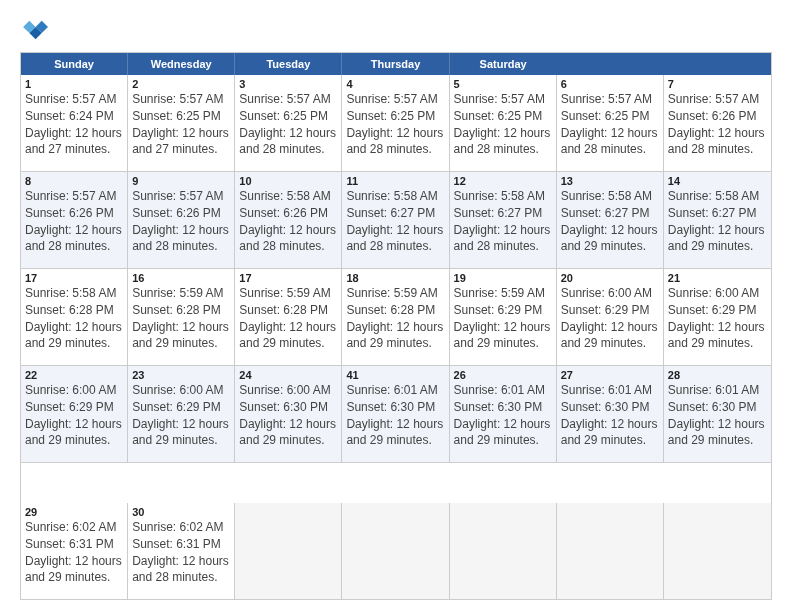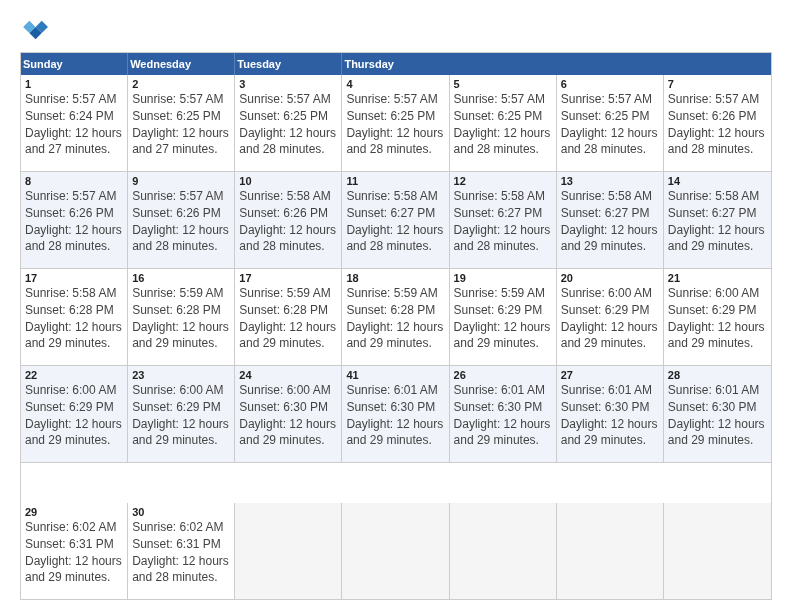--- a/index.html
+++ b/index.html
@@ -61,21 +61,21 @@
     }
     .cal-header {
       display: grid;
       grid-template-columns: repeat(7, 1fr);
       background: #2e5fa3;
     }
     .cal-header-cell {
       color: #fff;
       font-size: 11px;
       font-weight: bold;
-      text-align: left;
+      text-align: center;
       padding: 5px 2px;
       border-right: 1px solid rgba(255,255,255,0.2);
     }
     .cal-header-cell:last-child { border-right: none; }
     .cal-body {
       flex: 1;
       display: flex;
       flex-direction: column;
     }
     .cal-row {
@@ -132,20 +132,21 @@
       <div class="subtitle"></div>
     </div>
   </div>
 
   <div class="calendar">
     <div class="cal-header">
     <div class="cal-header-cell">Sunday</div>
         <div class="cal-header-cell">Wednesday</div>
         <div class="cal-header-cell">Tuesday</div>
         <div class="cal-header-cell">Thursday</div>
+        <div class="cal-header-cell">Saturday</div>
       </div>
     <div class="cal-body">
     <div class="cal-row">
           <div class="cal-cell">
             <span class="day-num">1</span>
             <div class="info" style="white-space: pre-line;">Sunrise: 5:57 AM
 Sunset: 6:24 PM
 Daylight: 12 hours
 and 27 minutes.</div>
           </div>

